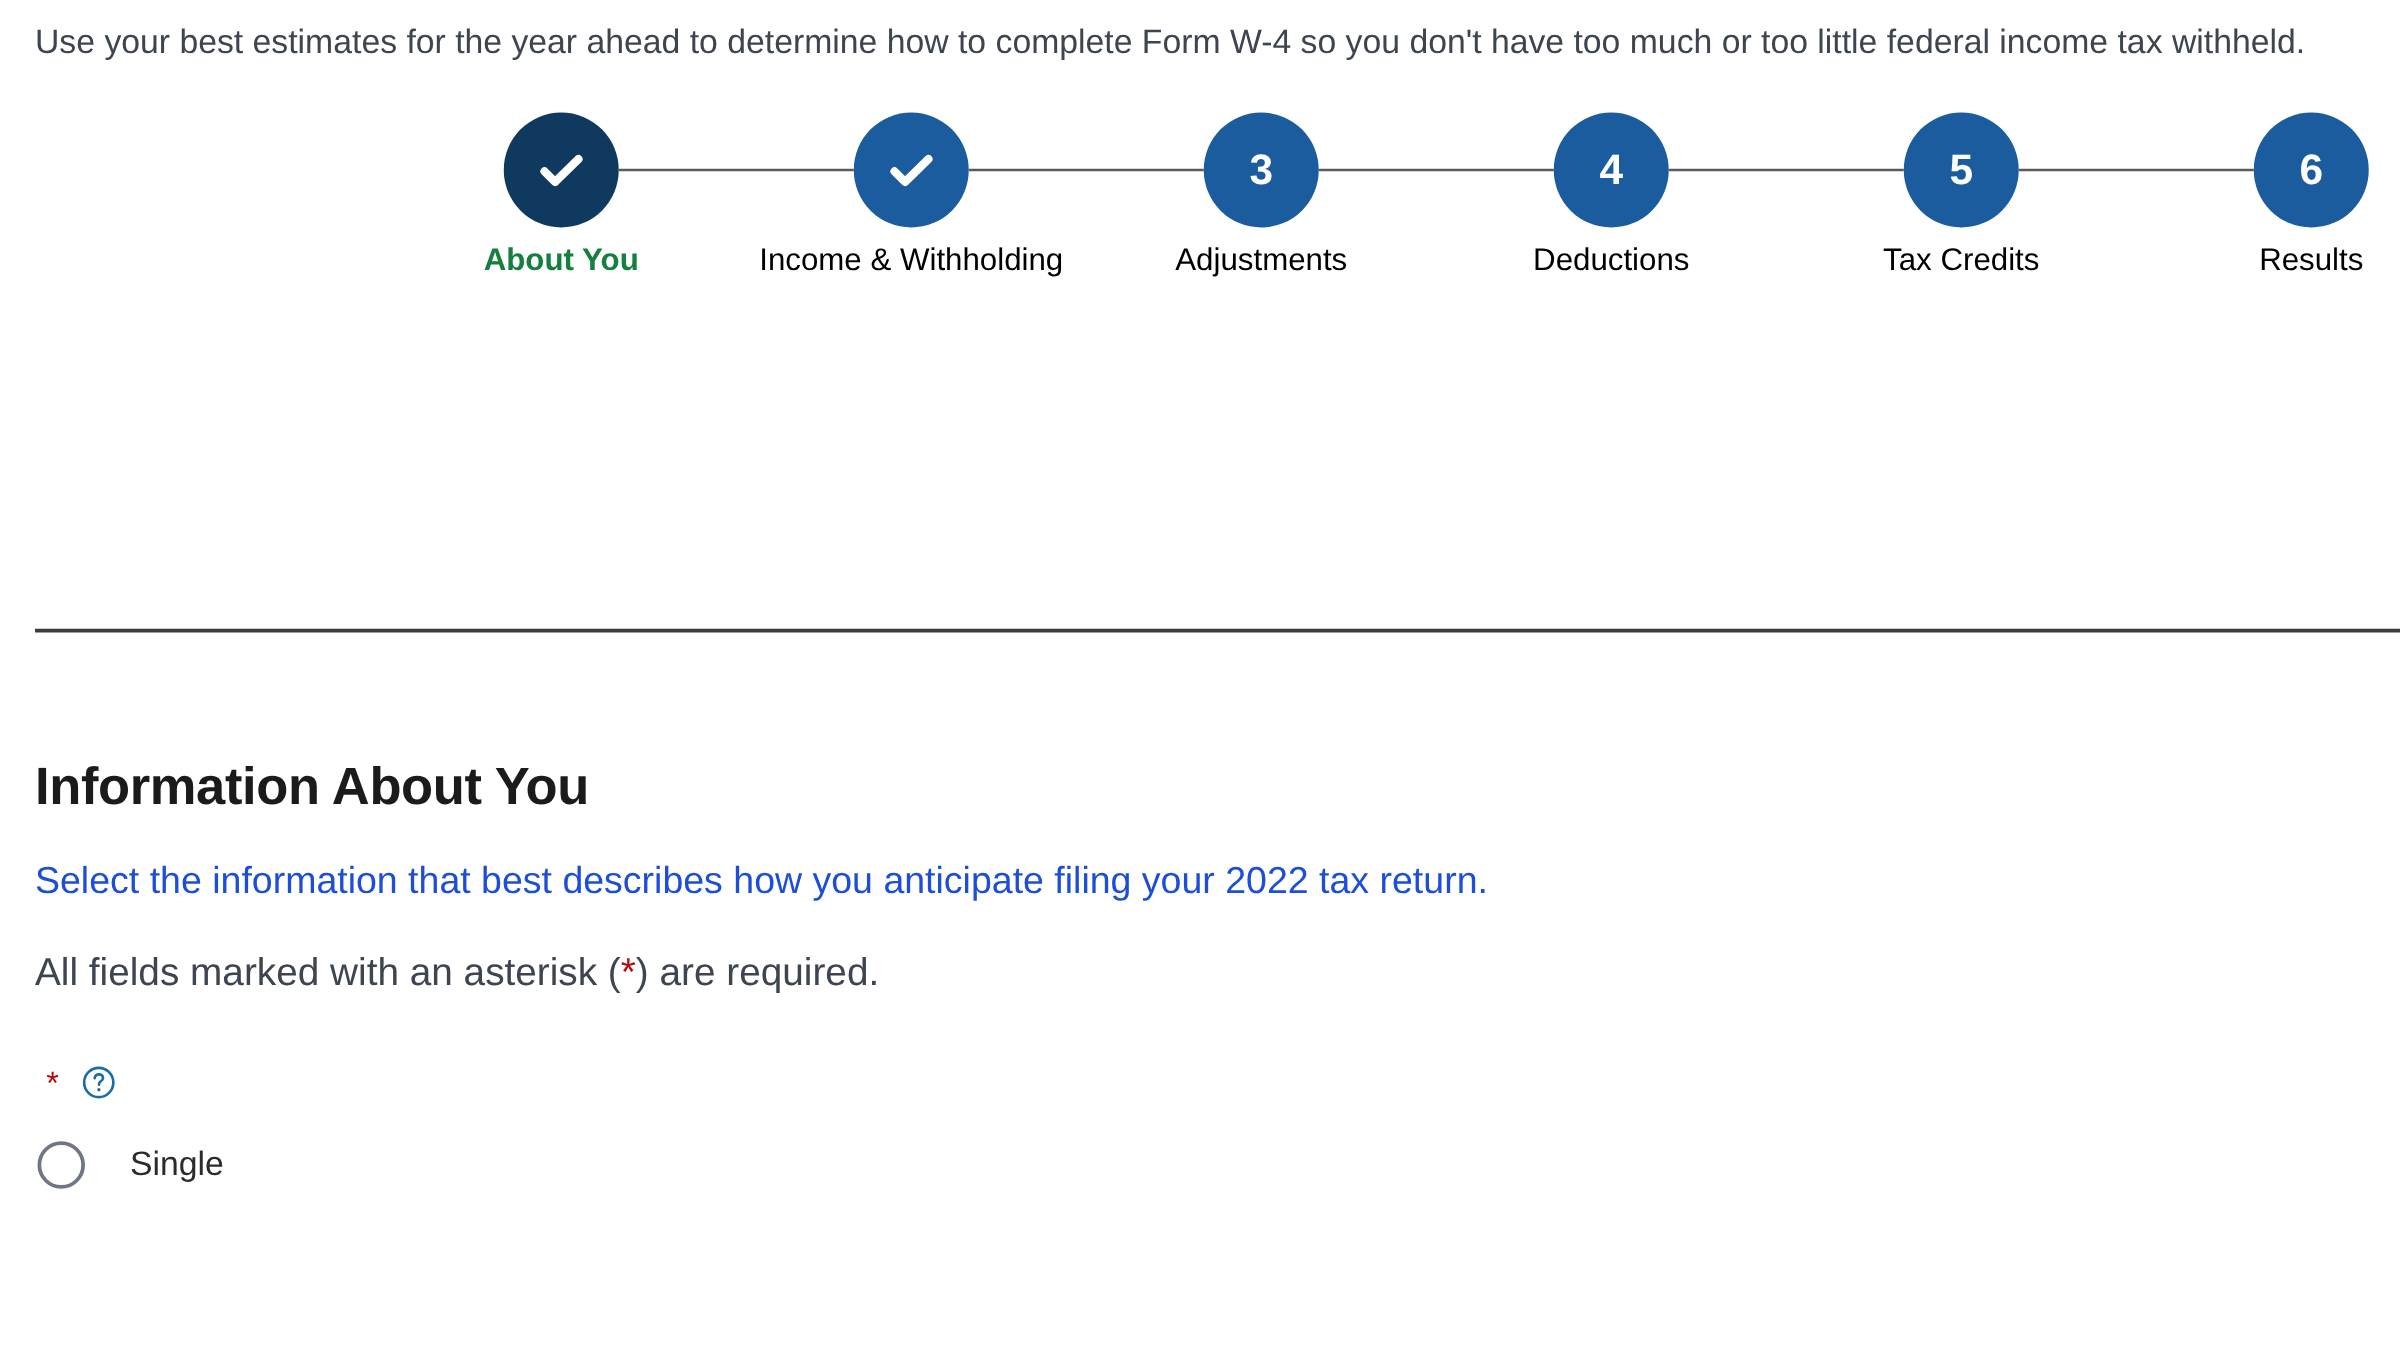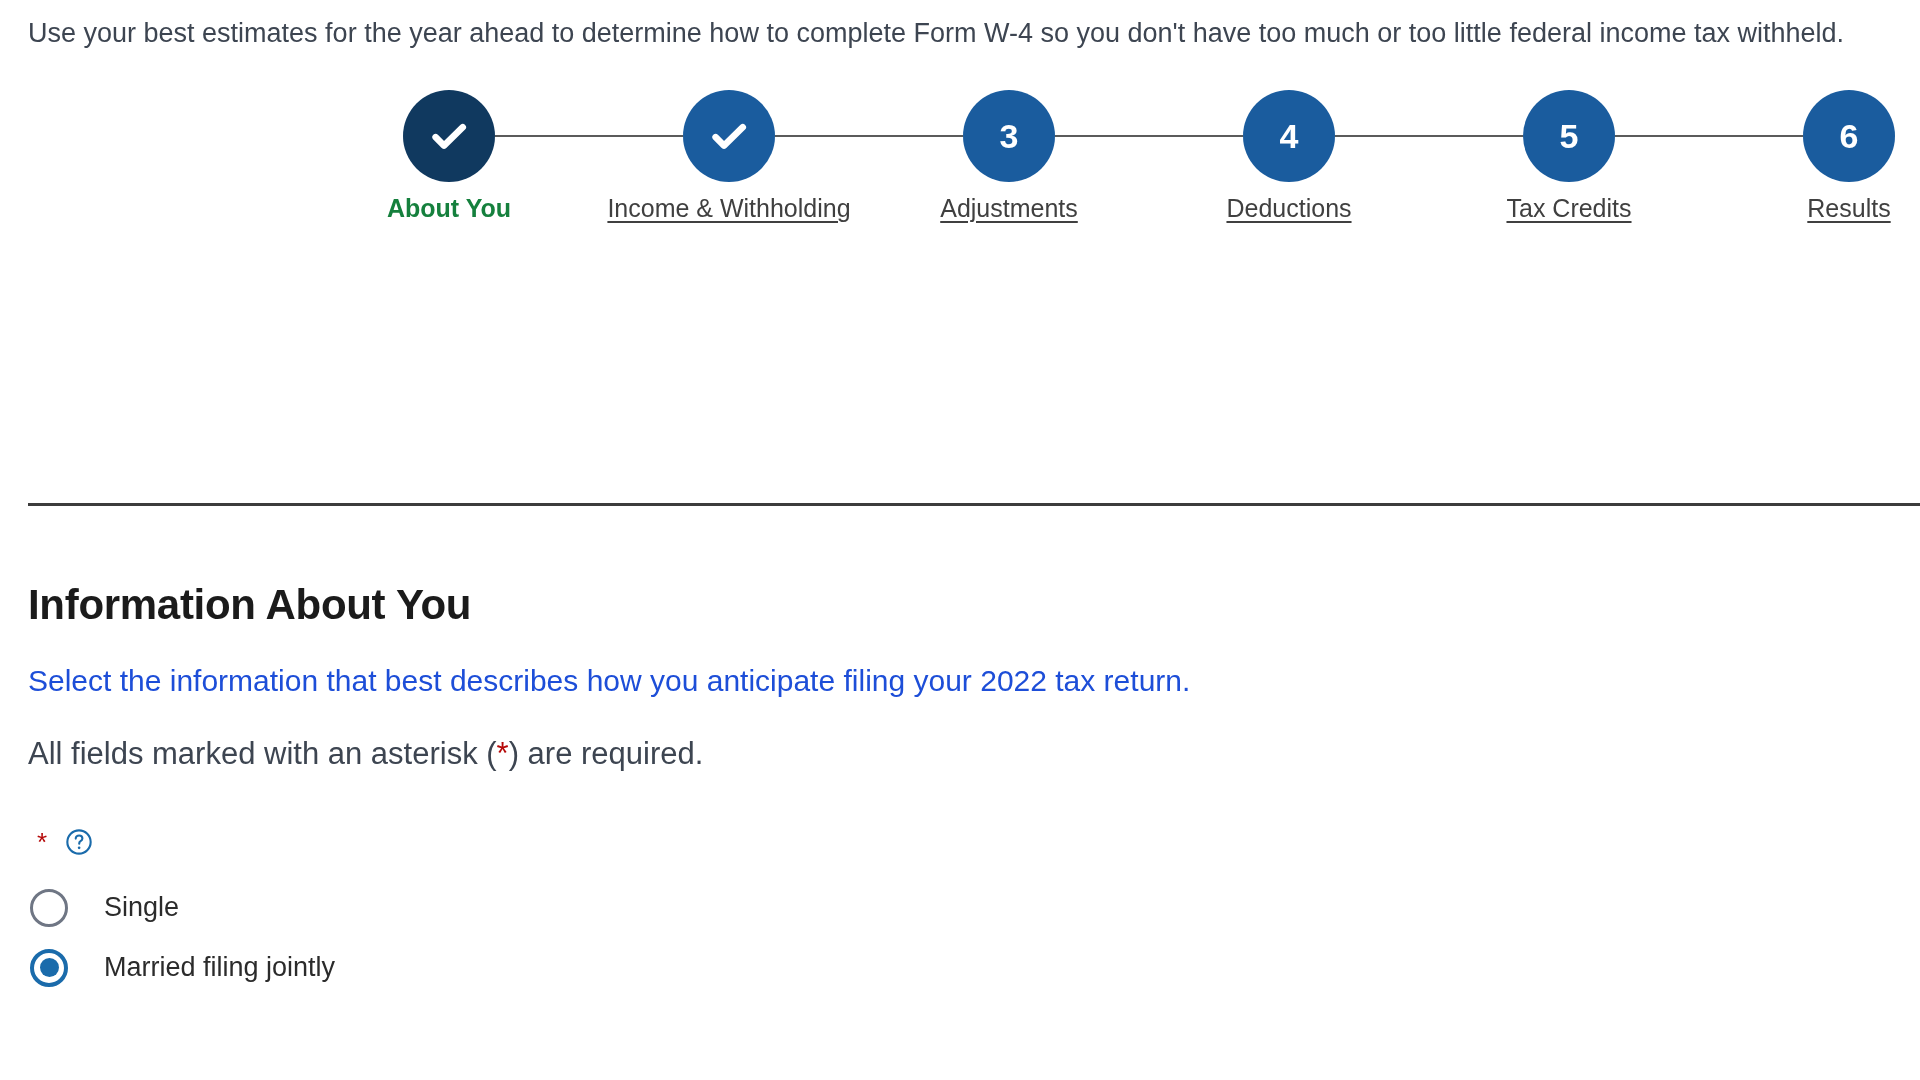--- a/index.html
+++ b/index.html
@@ -79,22 +79,21 @@
   }
   .step-circle.current { background: #10395f; }
   .step-circle svg { display: block; }
   .step-label {
     position: absolute;
     top: 104px;
     left: 0;
     transform: translateX(-50%);
     white-space: nowrap;
     font-size: 25px;
-    color: #404040;
-    text-decoration: underline;
+    color: #000000;
     text-underline-offset: 4px;
     cursor: pointer;
   }
   .step-label.current {
     color: #15803d;
     font-weight: 700;
     text-decoration: none;
     cursor: default;
   }
   .connector {
@@ -111,21 +110,21 @@
     left: 28px;
     right: 0;
     top: 489px;
     height: 0;
     border-top: 3px solid #3c3c3c;
   }
 
   
   .section {
     position: absolute;
-    top: 568px;
+    top: 592px;
     left: 28px;
     right: 0;
   }
   .section-title {
     font-size: 42px;
     font-weight: 700;
     letter-spacing: -0.3px;
     color: #1b1b1b;
     margin: 0;
     line-height: 1.1;
@@ -283,19 +282,15 @@
           <circle cx="12.1" cy="17" r="1.15" fill="#1a6bab"></circle>
         </svg>
       </span>
     </div>
 
     <div class="radio-group" id="radio-group">
         <div class="radio-row">
           <span class="radio-mark"></span>
           <span class="radio-label">Single</span>
         </div>
-        <div class="radio-row selected">
-          <span class="radio-mark"></span>
-          <span class="radio-label">Married filing jointly</span>
-        </div>
       </div>
   </div>
 </div>
 
 </body></html>

